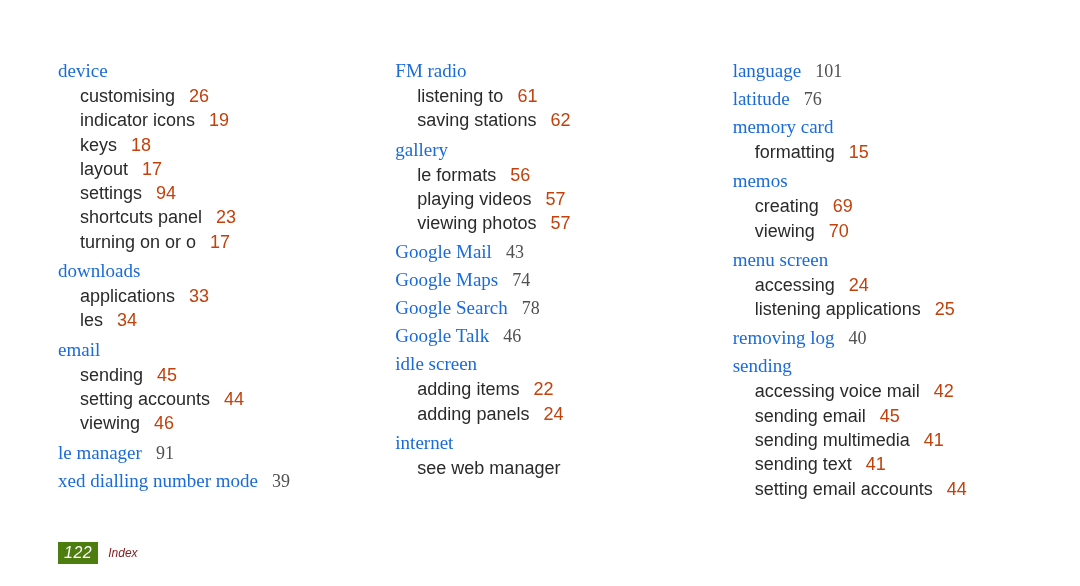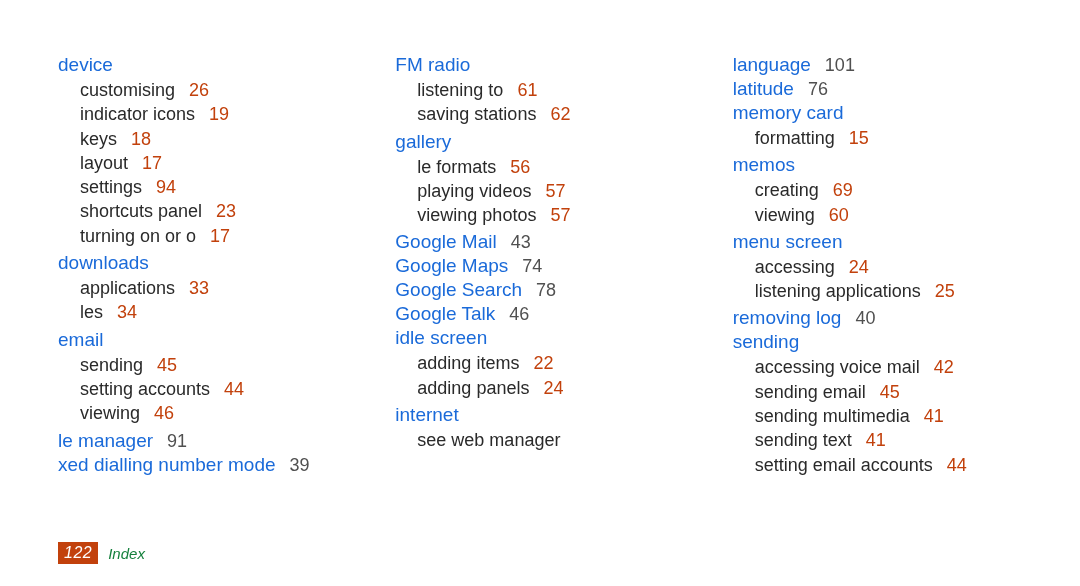--- a/index.html
+++ b/index.html
@@ -18,22 +18,24 @@
       gap: 48px;
       width: 100%;
     }
     .col {
       flex: 1;
       min-width: 0;
     }
     .heading {
       color: #1a6ad9;
       font-size: 19px;
+      margin-top: 6px;
       margin-bottom: 2px;
       font-weight: 400;
+      font-family: Liberation Serif, serif;
     }
     .heading.with-page {
       white-space: nowrap;
     }
     .heading .h-page {
       color: #505050;
       font-size: 18px;
       margin-left: 14px;
       text-align: center;
     }
@@ -51,31 +53,31 @@
     }
     .footer {
       position: absolute;
       left: 58px;
       bottom: 22px;
       display: flex;
       align-items: center;
       gap: 10px;
     }
     .page-badge {
-      background: #c2410c;
+      background: #4d7c0f;
       color: #ffffff;
       font-style: italic;
       font-size: 16px;
       padding: 2px 6px;
       letter-spacing: 0.5px;
     }
     .footer-label {
       font-style: italic;
-      color: #15803d;
-      font-size: 15px;
+      color: #7f1d1d;
+      font-size: 12px;
     }
   </style>
 </head>
 <body>
 
 <div class="columns" id="cols">
     <div class="col">
       <div class="heading"><span>device</span></div>
       <div class="sublist">
         <div class="sub"><span>customising</span><span class="pg">26</span></div>
@@ -129,21 +131,21 @@
     <div class="col">
       <div class="heading with-page"><span>language</span><span class="h-page">101</span></div>
       <div class="heading with-page"><span>latitude</span><span class="h-page">76</span></div>
       <div class="heading"><span>memory card</span></div>
       <div class="sublist">
         <div class="sub"><span>formatting</span><span class="pg">15</span></div>
       </div>
       <div class="heading"><span>memos</span></div>
       <div class="sublist">
         <div class="sub"><span>creating</span><span class="pg">69</span></div>
-        <div class="sub"><span>viewing</span><span class="pg">60</span></div>
+        <div class="sub"><span>viewing</span><span class="pg">70</span></div>
       </div>
       <div class="heading"><span>menu screen</span></div>
       <div class="sublist">
         <div class="sub"><span>accessing</span><span class="pg">24</span></div>
         <div class="sub"><span>listening applications</span><span class="pg">25</span></div>
       </div>
       <div class="heading with-page"><span>removing log</span><span class="h-page">40</span></div>
       <div class="heading"><span>sending</span></div>
       <div class="sublist">
         <div class="sub"><span>accessing voice mail</span><span class="pg">42</span></div>

